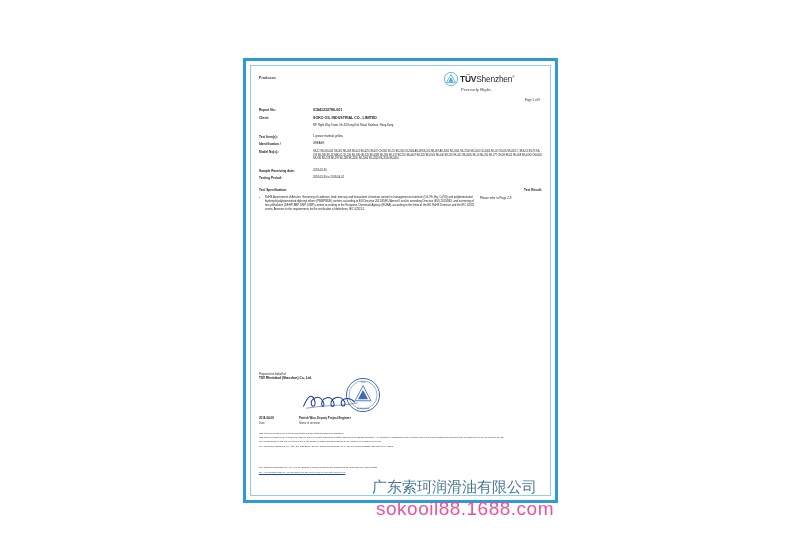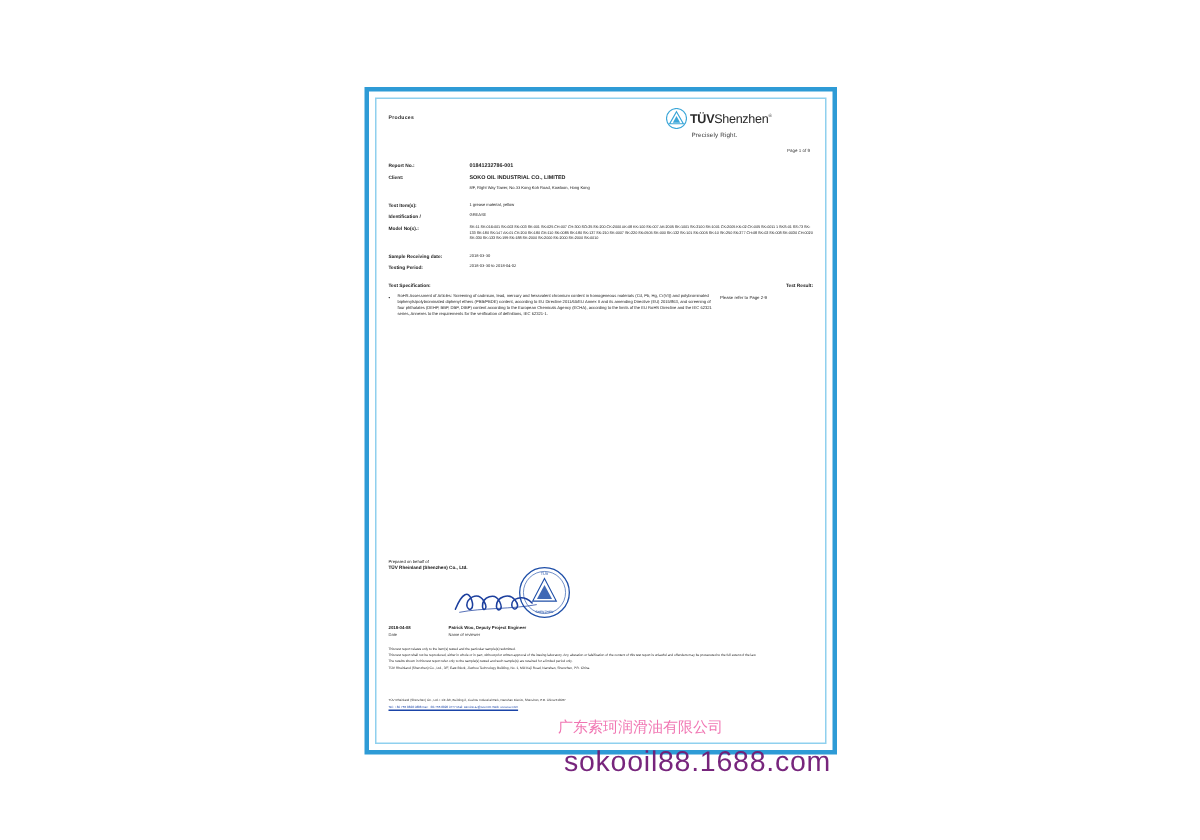--- a/index.html
+++ b/index.html
@@ -241,32 +241,32 @@
     font-size: 2.05px;
     line-height: 1.4;
     color: #2b2b2b;
   }
   .addr .blue { color: #1a44a8; text-decoration: underline; }
   
   .wm1 {
     position: absolute;
     left: 372px;
     top: 478px;
-    font-size: 10px;
-    color: #ec4899;
+    font-size: 15px;
+    color: #0c4a6e;
     opacity: .75;
     font-family: "DejaVu Sans", sans-serif;
     white-space: nowrap;
   }
   .wm2 {
     position: absolute;
     left: 376px;
     top: 498px;
     font-size: 19px;
-    color: #701a75;
+    color: #ec4899;
     opacity: .95;
     letter-spacing: .5px;
     white-space: nowrap;
   }
 </style>
 </head>
 <body>
 
 <div class="page-wrap">
 

